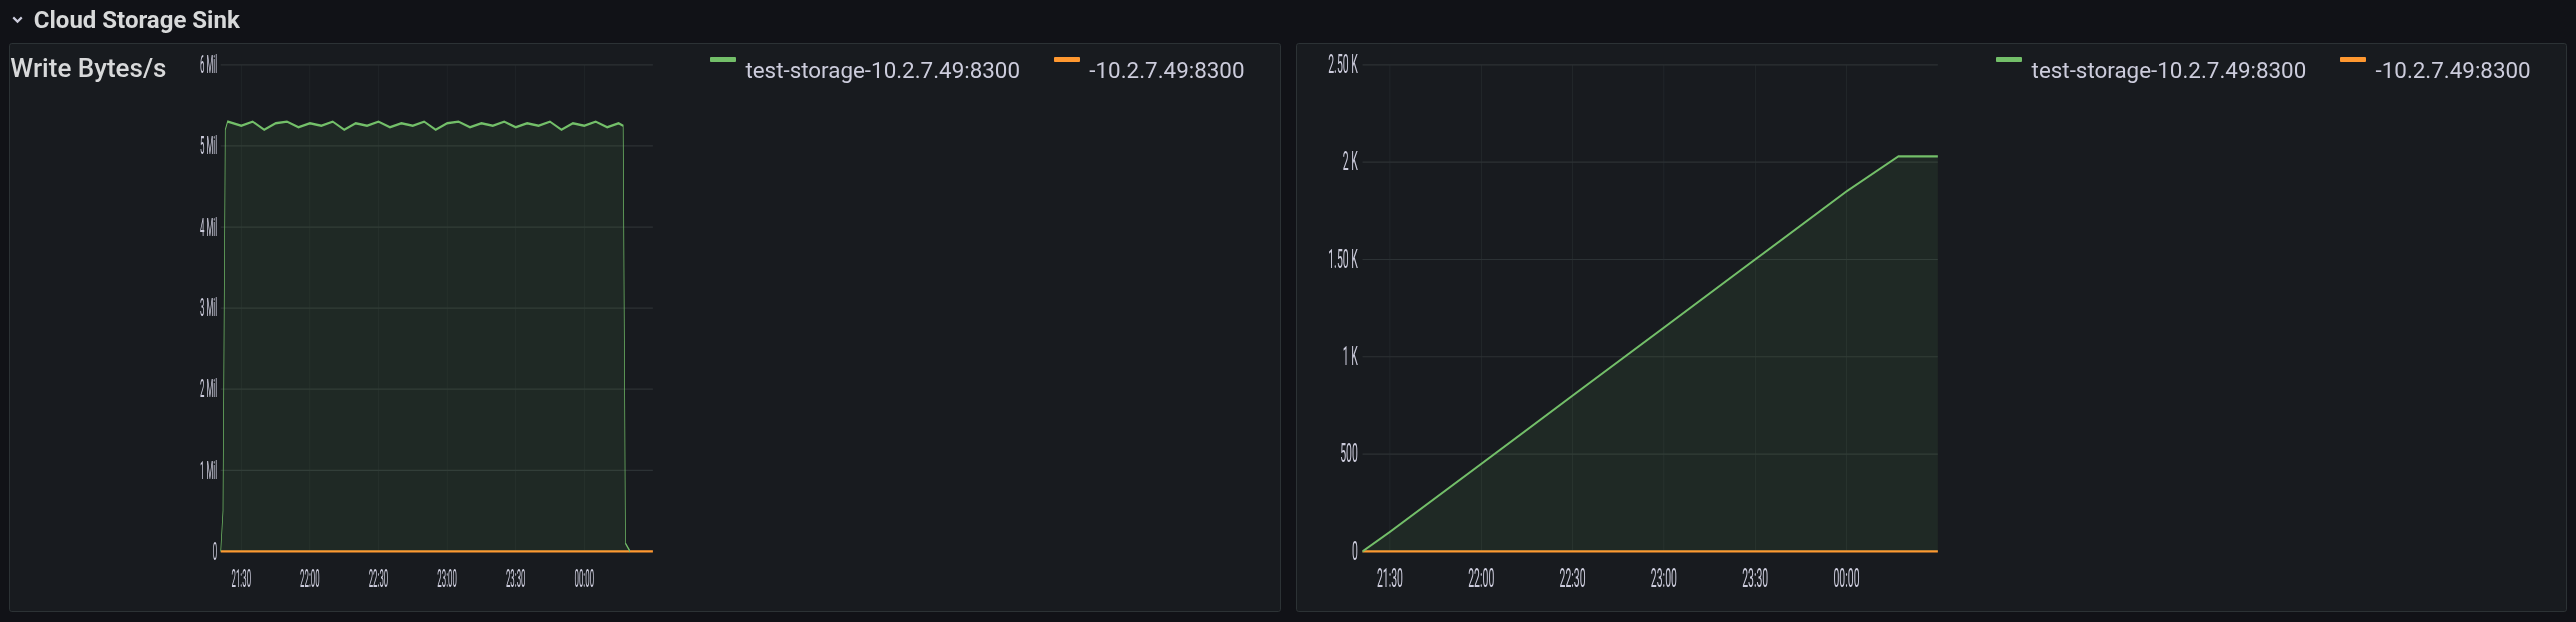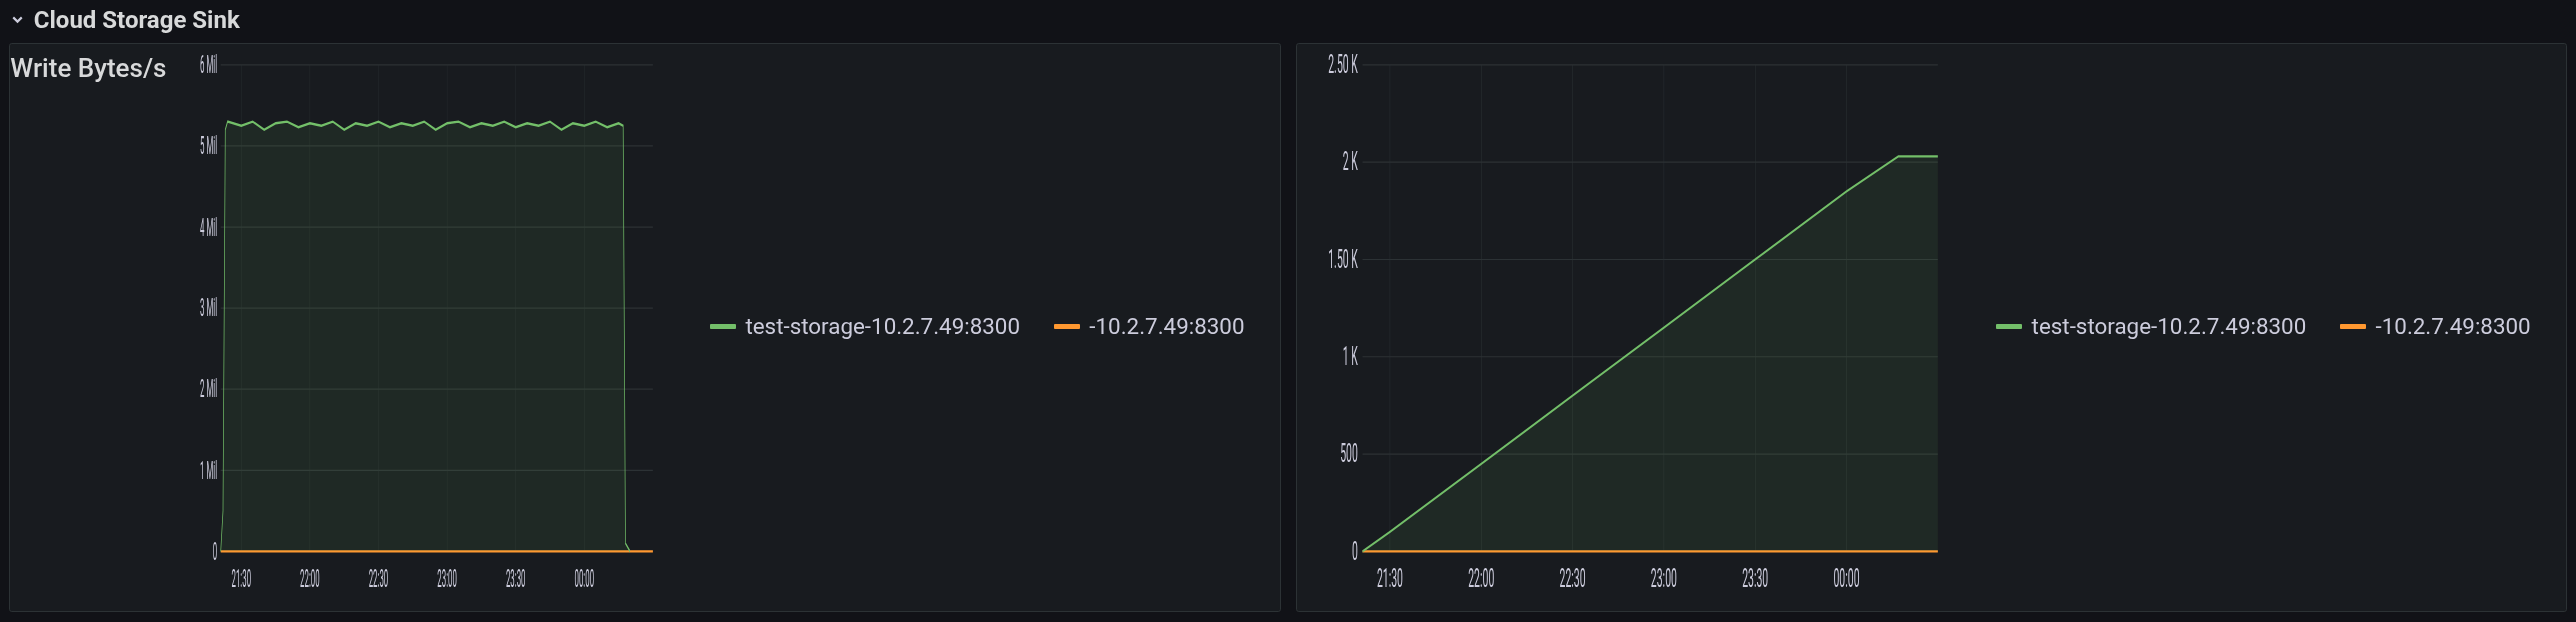--- a/index.html
+++ b/index.html
@@ -71,21 +71,21 @@
   .series-green-fill { fill: rgba(115,191,105,0.09); stroke: none; }
   .series-orange { stroke: #ff9830; stroke-width: 2; fill: none; }
   .legend {
     display: flex;
     gap: 34px;
     padding: 13px 35px 15px 35px;
     font-size: 22.4px;
   }
   .legend-item {
     display: flex;
-    align-items: center;
+    align-items: flex-start;
     gap: 9.3px;
     cursor: pointer;
     color: #ccccdc;
   }
   .swatch {
     width: 26px;
     height: 4.7px;
     border-radius: 0.9px;
   }
   .swatch-green { background: #73bf69; }

